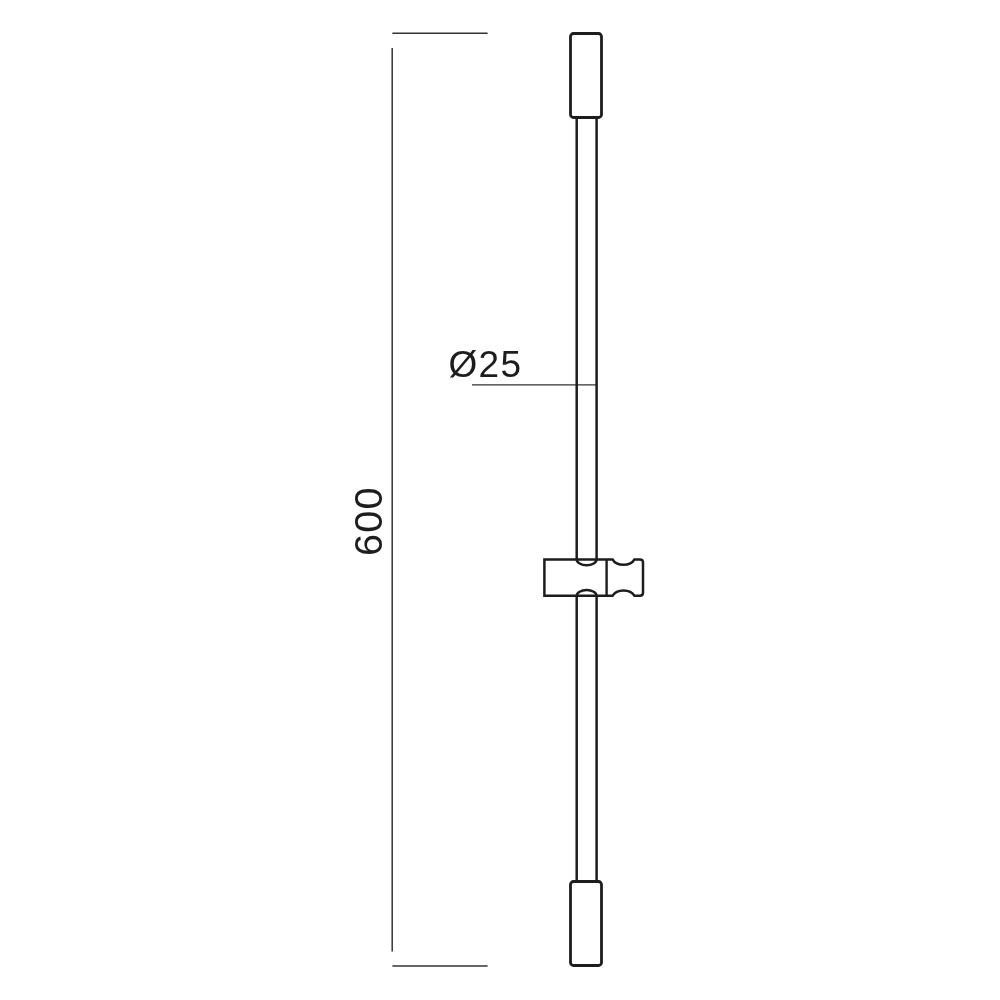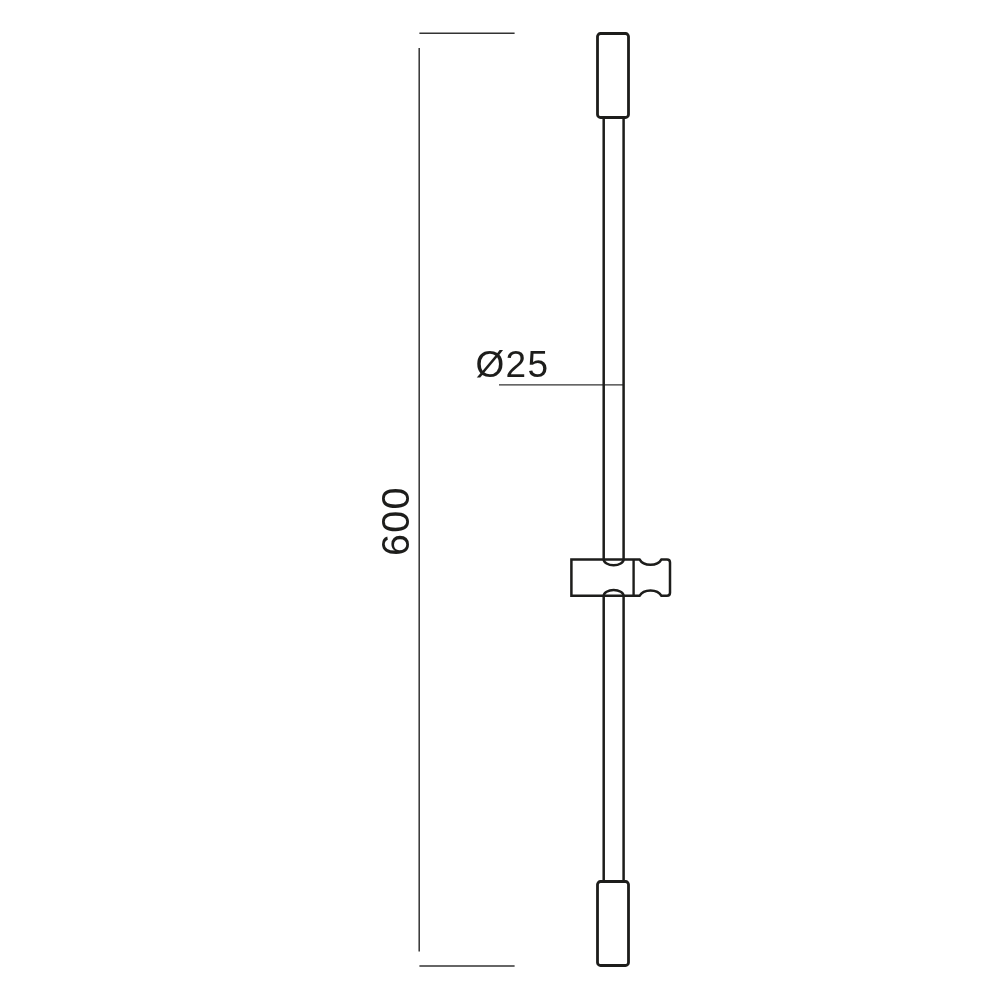--- a/index.html
+++ b/index.html
@@ -1,16 +1,16 @@
 <!DOCTYPE html>
 <html><head>
 <meta charset="utf-8">
 <style>
   html,body{margin:0;padding:0;background:#ffffff;}
-  .page{width:912px;height:1000px;position:relative;background:#ffffff;overflow:hidden;padding-left:27px;}
+  .page{width:912px;height:1000px;position:relative;background:#ffffff;overflow:hidden;}
   svg{display:block;}
   text{font-family:"Liberation Sans", sans-serif;fill:#1d1d1b;}
 </style>
 </head>
 <body>
 <div class="page">
 <svg width="1000" height="1000" viewBox="0 0 1000 1000" fill="none">
 
   <g stroke="#333333" stroke-width="1.5">
     <line x1="392.4" y1="33.2" x2="487.6" y2="33.2"></line>

